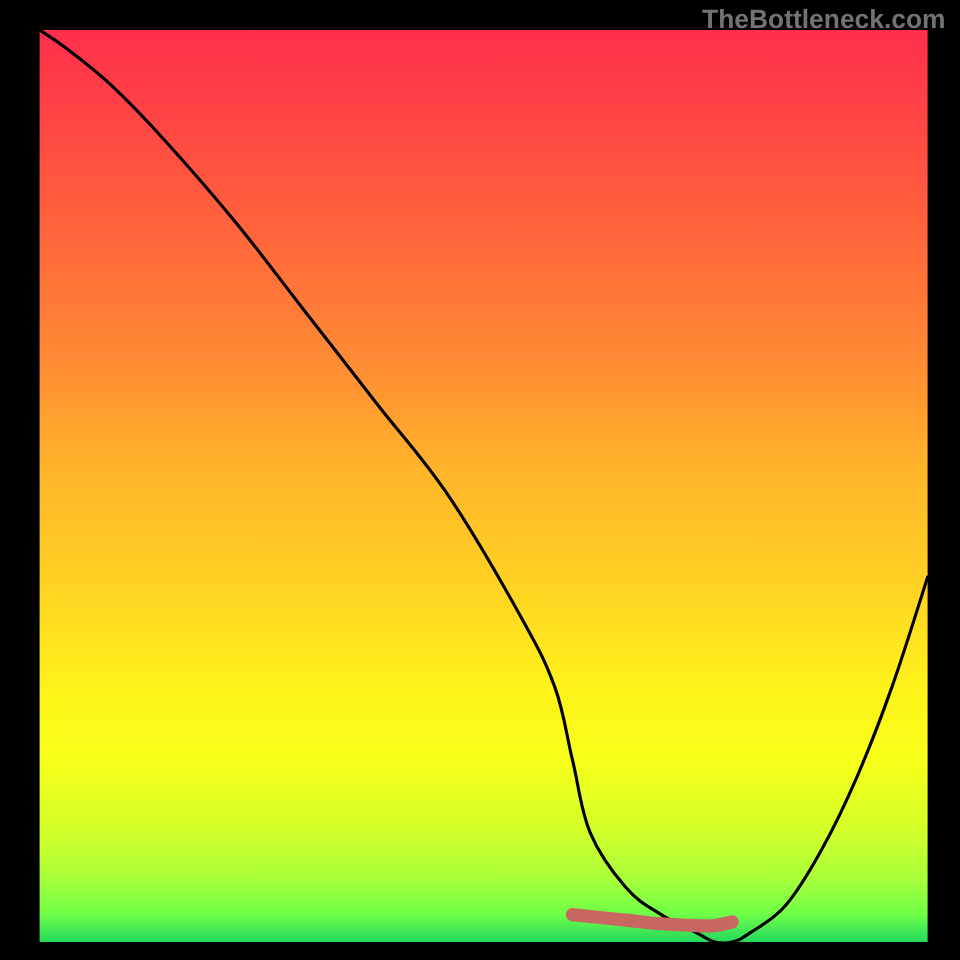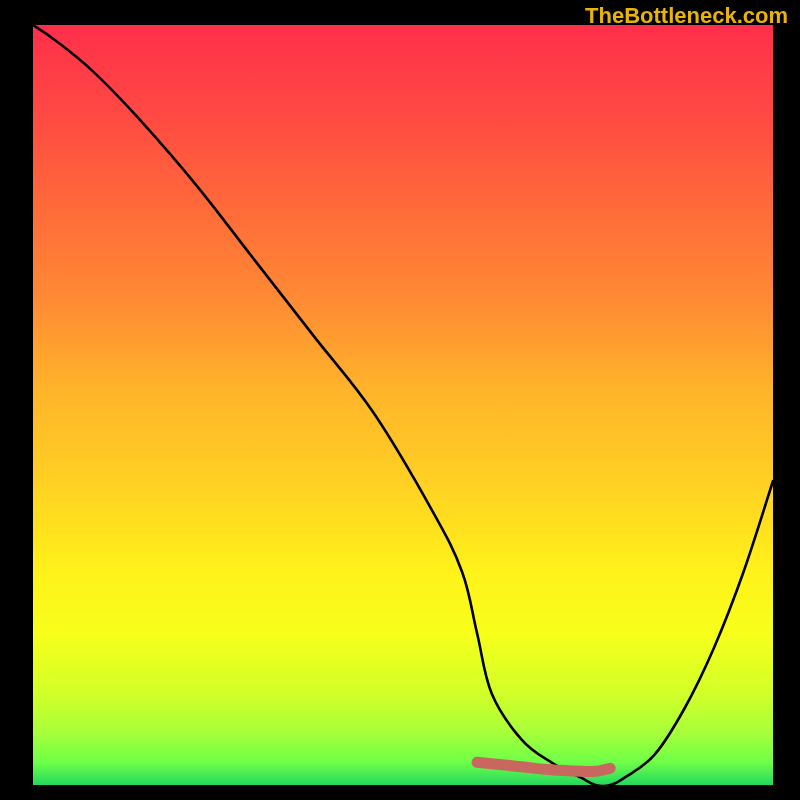--- a/index.html
+++ b/index.html
@@ -14,21 +14,21 @@
   .container {
     position: relative;
     width: 800px;
     height: 800px;
     background: #000;
   }
   .watermark {
     position: absolute;
     top: 3px;
     right: 12px;
-    color: #eab308;
+    color: #737373;
     font-size: 22px;
     font-weight: 600;
     z-index: 10;
   }
   .plot-area {
     position: absolute;
     left: 33px;
     top: 25px;
     width: 740px;
     height: 760px;

